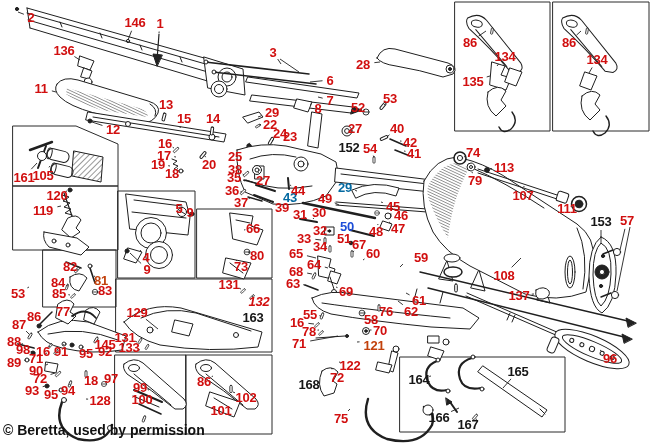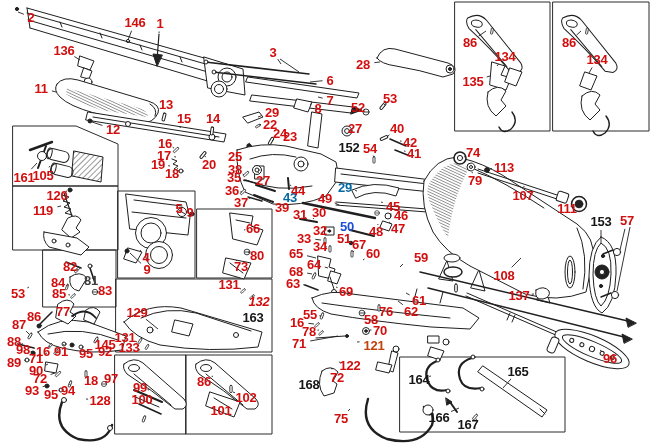--- a/index.html
+++ b/index.html
@@ -643,21 +643,21 @@
       <span class="part-label" style="left: 297px; top: 322px; color: rgb(209, 15, 15);">16</span>
       <span class="part-label" style="left: 309px; top: 331px; color: rgb(209, 15, 15);">78</span>
       <span class="part-label" style="left: 380px; top: 330px; color: rgb(209, 15, 15);">70</span>
       <span class="part-label" style="left: 299px; top: 343px; color: rgb(209, 15, 15);">71</span>
       <span class="part-label" style="left: 374px; top: 345px; color: #c2410c;">121</span>
       <span class="part-label" style="left: 350px; top: 365px; color: rgb(209, 15, 15);">122</span>
       <span class="part-label" style="left: 337px; top: 377px; color: rgb(209, 15, 15);">72</span>
       <span class="part-label" style="left: 309px; top: 384px; color: rgb(22, 22, 22);">168</span>
       <span class="part-label" style="left: 341px; top: 418px; color: rgb(209, 15, 15);">75</span>
       <span class="part-label" style="left: 70px; top: 266px; color: rgb(209, 15, 15);">82</span>
-      <span class="part-label" style="left: 91px; top: 280px; color: #404040;">81</span>
+      <span class="part-label" style="left: 101px; top: 280px; color: #c2410c;">81</span>
       <span class="part-label" style="left: 58px; top: 282px; color: rgb(209, 15, 15);">84</span>
       <span class="part-label" style="left: 59px; top: 293px; color: rgb(209, 15, 15);">85</span>
       <span class="part-label" style="left: 105px; top: 290px; color: rgb(209, 15, 15);">83</span>
       <span class="part-label" style="left: 18px; top: 293px; color: rgb(209, 15, 15);">53</span>
       <span class="part-label" style="left: 63px; top: 311px; color: rgb(209, 15, 15);">77</span>
       <span class="part-label" style="left: 34px; top: 316px; color: rgb(209, 15, 15);">86</span>
       <span class="part-label" style="left: 19px; top: 324px; color: rgb(209, 15, 15);">87</span>
       <span class="part-label" style="left: 14px; top: 341px; color: rgb(209, 15, 15);">88</span>
       <span class="part-label" style="left: 23px; top: 349px; color: rgb(209, 15, 15);">98</span>
       <span class="part-label" style="left: 14px; top: 362px; color: rgb(209, 15, 15);">89</span>
@@ -696,13 +696,14 @@
       <span class="part-label" style="left: 142px; top: 399px; color: rgb(209, 15, 15);">100</span>
       <span class="part-label" style="left: 204px; top: 381px; color: rgb(209, 15, 15);">86</span>
       <span class="part-label" style="left: 246px; top: 397px; color: rgb(209, 15, 15);">102</span>
       <span class="part-label" style="left: 221px; top: 410px; color: rgb(209, 15, 15);">101</span>
       <span class="part-label" style="left: 419px; top: 379px; color: rgb(22, 22, 22);">164</span>
       <span class="part-label" style="left: 518px; top: 371px; color: rgb(22, 22, 22);">165</span>
       <span class="part-label" style="left: 439px; top: 417px; color: rgb(22, 22, 22);">166</span>
       <span class="part-label" style="left: 468px; top: 424px; color: rgb(22, 22, 22);">167</span>
     </div>
 
+  <div class="footer">© Beretta, used by permission</div>
 </div>
 
 </body></html>

